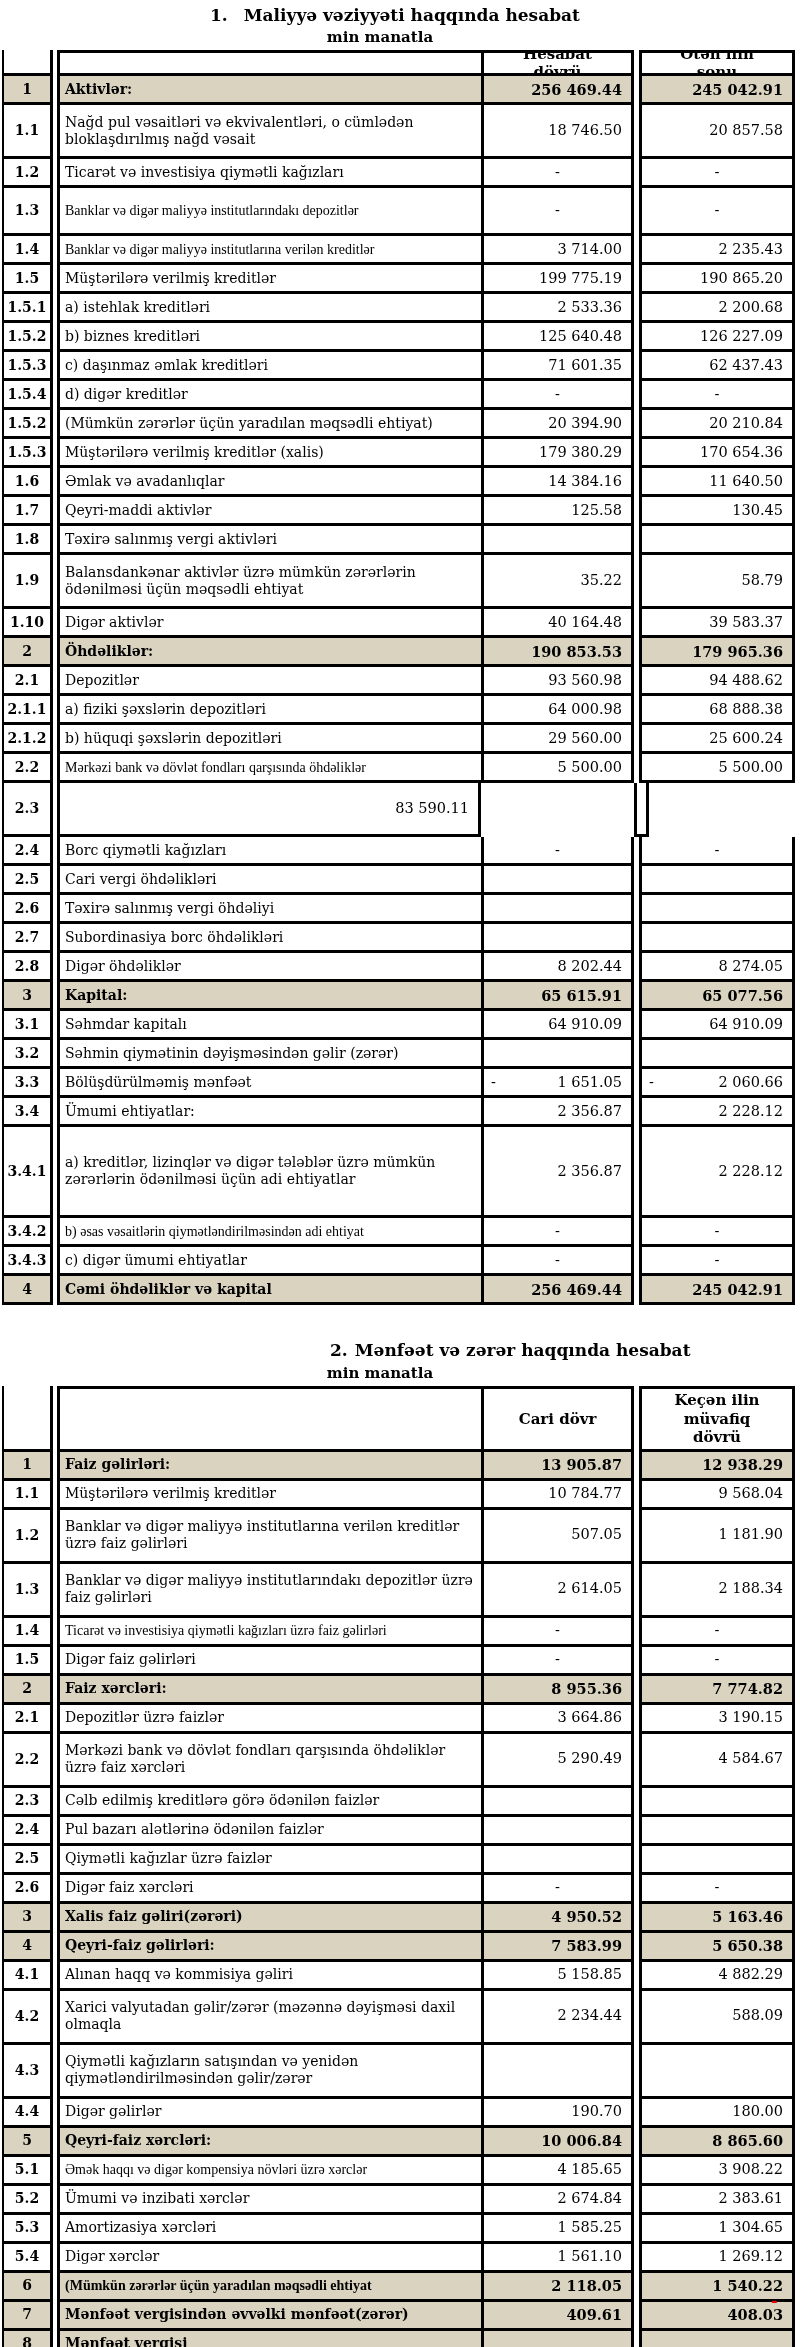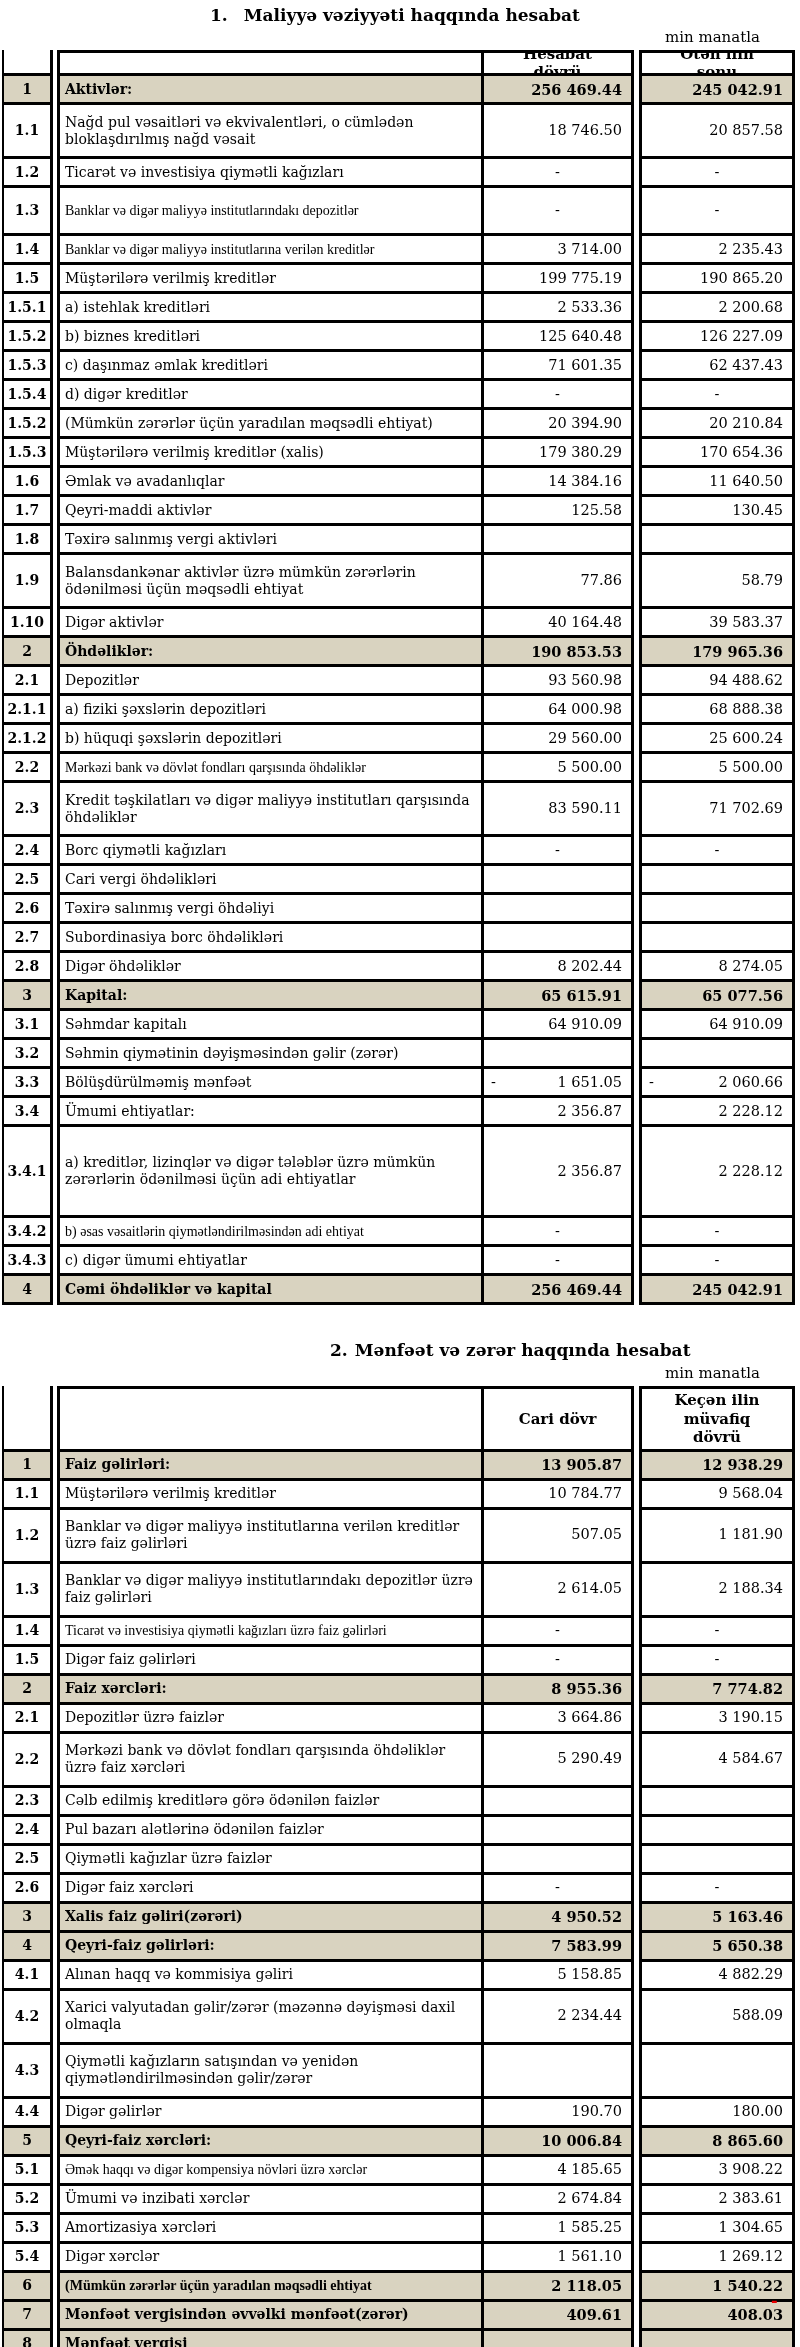--- a/index.html
+++ b/index.html
@@ -15,23 +15,23 @@
     display:flex;
     font-size:17px;font-weight:bold;
     padding-top:5px;
     line-height:1.2;
   }
   .title.t1{margin-left:210px;}
   .title.t1 .tnum{margin-right:16px;}
   .title.t2{margin-left:330px;margin-top:30px;}
   .title.t2 .tnum{margin-right:7px;}
   .unit{
-    text-align:right;
+    text-align:center;
     padding-right:40px;
-    font-size:15px;font-weight:normal;
+    font-size:15px;font-weight:bold;
     margin:3px 0 4px 0;
     line-height:1.2;
   }
   .fintable{margin-left:2px;width:793px;}
   .trow{
     display:grid;
     grid-template-columns:51px 4px 424px 153px 5px 156px;
     height:29px;
   }
   .trow.h15{height:48px;}
@@ -222,21 +222,21 @@
         <div class="gap"></div>
         <div class="cell c-label">Təxirə salınmış vergi aktivləri</div>
         <div class="cell c-v1"></div>
         <div class="gap"></div>
         <div class="cell c-v2"></div>
       </div>
       <div class="trow h2">
         <div class="cell c-num">1.9</div>
         <div class="gap"></div>
         <div class="cell c-label">Balansdankənar aktivlər üzrə mümkün zərərlərin ödənilməsi üçün məqsədli ehtiyat</div>
-        <div class="cell c-v1">77.86</div>
+        <div class="cell c-v1">35.22</div>
         <div class="gap"></div>
         <div class="cell c-v2">58.79</div>
       </div>
       <div class="trow">
         <div class="cell c-num">1.10</div>
         <div class="gap"></div>
         <div class="cell c-label">Digər aktivlər</div>
         <div class="cell c-v1">40 164.48</div>
         <div class="gap"></div>
         <div class="cell c-v2">39 583.37</div>
@@ -277,21 +277,20 @@
         <div class="cell c-num">2.2</div>
         <div class="gap"></div>
         <div class="cell c-label nowrap">Mərkəzi bank və dövlət fondları qarşısında öhdəliklər</div>
         <div class="cell c-v1">5 500.00</div>
         <div class="gap"></div>
         <div class="cell c-v2">5 500.00</div>
       </div>
       <div class="trow h2">
         <div class="cell c-num">2.3</div>
         <div class="gap"></div>
-        <div class="cell c-label">Kredit təşkilatları və digər maliyyə institutları qarşısında öhdəliklər</div>
         <div class="cell c-v1">83 590.11</div>
         <div class="gap"></div>
         <div class="cell c-v2">71 702.69</div>
       </div>
       <div class="trow">
         <div class="cell c-num">2.4</div>
         <div class="gap"></div>
         <div class="cell c-label">Borc qiymətli kağızları</div>
         <div class="cell c-v1 dash">-</div>
         <div class="gap"></div>

